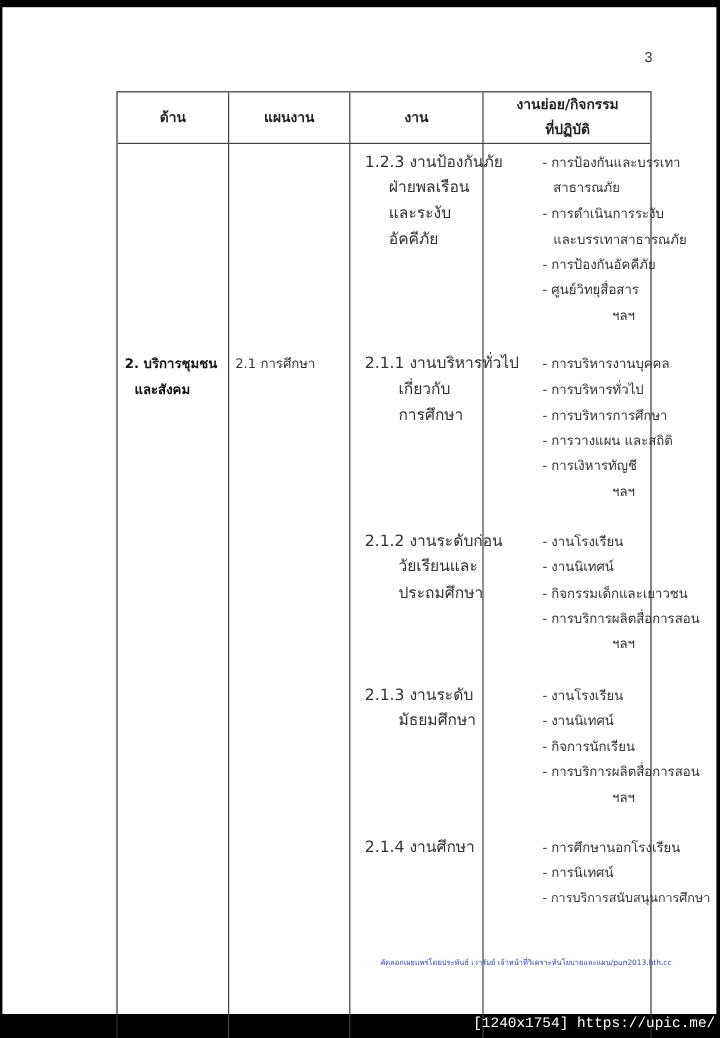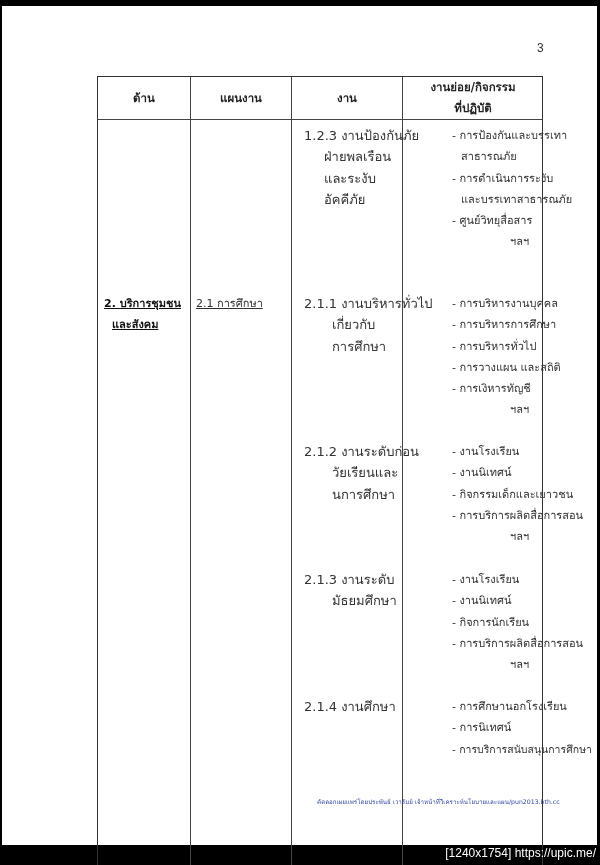--- a/index.html
+++ b/index.html
@@ -19,34 +19,34 @@
     position: absolute; left: 95px; top: 70px; width: 446px; height: 796px;
     border: 1.3px solid #333; box-sizing: border-box;
   }
   .col-line { position: absolute; top: 0; bottom: 0; width: 1px; background: #444; }
   .hdr-line { position: absolute; left: 0; right: 0; top: 42px; height: 1px; background: #444; }
   .hdr {
     position: absolute; top: 0; height: 42px; display: flex; flex-direction: column;
     align-items: center; justify-content: center; font-weight: bold; font-size: 11.5px;
     color: #222; line-height: 21px; text-align: center;
   }
-  .cell-text { position: absolute; font-size: 11px; color: #333; line-height: 21.3px; white-space: nowrap; text-decoration: underline; }
+  .cell-text { position: absolute; font-size: 11px; color: #333; line-height: 21.3px; white-space: nowrap; }
   .bold { font-weight: bold; color: #111; }
   .task { position: absolute; font-size: 13px; color: #333; line-height: 21.3px; }
   .task .ln { display: block; white-space: nowrap; }
   .acts { position: absolute; font-size: 11px; color: #333; line-height: 21.3px; }
   .acts .ln { display: block; white-space: nowrap; margin-left: 44px; }
   .acts .cont { padding-left: 9px; }
   .acts .etc { padding-left: 58px; }
   .footer-credit {
     position: absolute; left: 315px; top: 791px; font-size: 6.2px; color: #3344aa; white-space: nowrap;
   }
   .watermark {
     position: absolute; right: 4px; top: 846px; color: #fff; font-size: 12px;
-    font-family: Liberation Sans, sans-serif; white-space: nowrap;
+    font-family: Liberation Mono, monospace; white-space: nowrap;
   }
 </style>
 </head>
 <body>
 
 <div class="page">
   <div class="page-number">3</div>
 
   <div class="doc-table">
     <div class="col-line" style="left:92px"></div>
@@ -77,42 +77,43 @@
       <span class="ln">1.2.3 งานป้องกันภัย</span>
       <span class="ln" style="padding-left:20px">ฝ่ายพลเรือน</span>
       <span class="ln" style="padding-left:20px">และระงับ</span>
       <span class="ln" style="padding-left:20px">อัคคีภัย</span>
     </div>
     <div class="acts" style="left:310px;top:48px">
       <span class="ln">- การป้องกันและบรรเทา</span>
       <span class="ln cont">สาธารณภัย</span>
       <span class="ln">- การดำเนินการระงับ</span>
       <span class="ln cont">และบรรเทาสาธารณภัย</span>
+      <span class="ln">- การป้องกันอัคคีภัย</span>
       <span class="ln">- ศูนย์วิทยุสื่อสาร</span>
       <span class="ln etc">ฯลฯ</span>
     </div>
 
     <div class="task" style="left:206px;top:216px">
       <span class="ln">2.1.1 งานบริหารทั่วไป</span>
       <span class="ln" style="padding-left:28px">เกี่ยวกับ</span>
       <span class="ln" style="padding-left:28px">การศึกษา</span>
     </div>
     <div class="acts" style="left:310px;top:216px">
       <span class="ln">- การบริหารงานบุคคล</span>
+      <span class="ln">- การบริหารทั่วไป</span>
       <span class="ln">- การบริหารการศึกษา</span>
-      <span class="ln">- การบริหารทั่วไป</span>
       <span class="ln">- การวางแผน และสถิติ</span>
       <span class="ln">- การเงิหารทัญชี</span>
       <span class="ln etc">ฯลฯ</span>
     </div>
 
     <div class="task" style="left:206px;top:364px">
       <span class="ln">2.1.2 งานระดับก่อน</span>
       <span class="ln" style="padding-left:28px">วัยเรียนและ</span>
-      <span class="ln" style="padding-left:28px">นการศึกษา</span>
+      <span class="ln" style="padding-left:28px">ประถมศึกษา</span>
     </div>
     <div class="acts" style="left:310px;top:364px">
       <span class="ln">- งานโรงเรียน</span>
       <span class="ln">- งานนิเทศน์</span>
       <span class="ln">- กิจกรรมเด็กและเยาวชน</span>
       <span class="ln">- การบริการผลิตสื่อการสอน</span>
       <span class="ln etc">ฯลฯ</span>
     </div>
 
     <div class="task" style="left:206px;top:492px">

